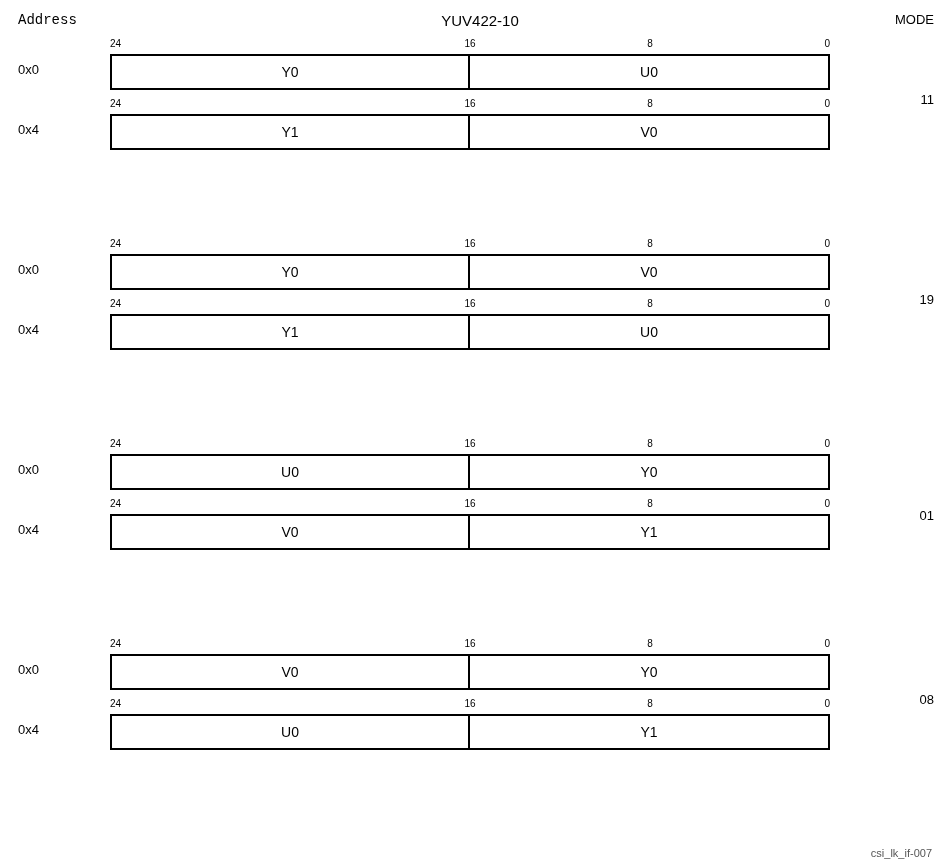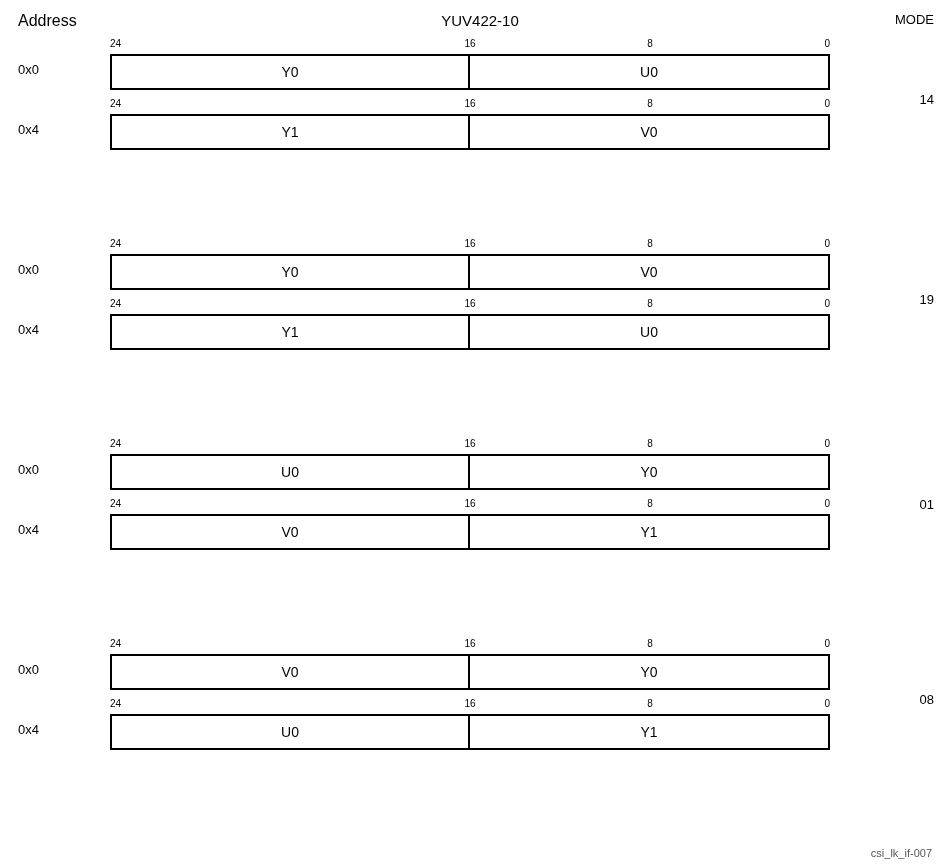--- a/index.html
+++ b/index.html
@@ -19,21 +19,22 @@
       font-weight: normal;
       position: absolute;
       left: 0; right: 0;
       top: 10px;
       margin-left: 8px;
     }
 
     .col-address {
       position: absolute;
       left: 18px;
-      font-size: 16px;
+      font-size: 14px;
+      font-family: Liberation Mono, monospace;
     }
 
     .col-mode {
       position: absolute;
       right: 18px;
       font-size: 13px;
     }
 
     
   </style>
@@ -68,21 +69,21 @@
       <span style="position: absolute; left: 0%; transform: none;">24</span>
       <span style="position: absolute; left: 50%; transform: translateX(-50%);">16</span>
       <span style="position: absolute; left: 75%; transform: translateX(-50%);">8</span>
       <span style="position: absolute; left: 100%; transform: translateX(-100%);">0</span>
     </div>
     <div style="position: absolute; left: 110px; top: 114px; width: 720px; height: 36px; display: flex; border: 2px solid rgb(0, 0, 0);">
       <div style="width: 50%; display: flex; align-items: center; justify-content: center; font-size: 14px; border-right: 2px solid rgb(0, 0, 0);">Y1</div>
       <div style="width: 50%; display: flex; align-items: center; justify-content: center; font-size: 14px;">V0</div>
     </div>
     <div style="position: absolute; left: 18px; top: 122px; font-size: 13px;">0x4</div>
-    <div style="position: absolute; right: 18px; top: 92px; font-size: 13px;">14</div>
+    <div style="position: absolute; right: 18px; top: 92px; font-size: 13px;">11</div>
     <div style="position: absolute; left: 110px; top: 238px; width: 720px; height: 14px; font-size: 10px;">
       <span style="position: absolute; left: 0%; transform: none;">24</span>
       <span style="position: absolute; left: 50%; transform: translateX(-50%);">16</span>
       <span style="position: absolute; left: 75%; transform: translateX(-50%);">8</span>
       <span style="position: absolute; left: 100%; transform: translateX(-100%);">0</span>
     </div>
     <div style="position: absolute; left: 110px; top: 254px; width: 720px; height: 36px; display: flex; border: 2px solid rgb(0, 0, 0);">
       <div style="width: 50%; display: flex; align-items: center; justify-content: center; font-size: 14px; border-right: 2px solid rgb(0, 0, 0);">Y0</div>
       <div style="width: 50%; display: flex; align-items: center; justify-content: center; font-size: 14px;">V0</div>
     </div>
@@ -114,21 +115,21 @@
       <span style="position: absolute; left: 0%; transform: none;">24</span>
       <span style="position: absolute; left: 50%; transform: translateX(-50%);">16</span>
       <span style="position: absolute; left: 75%; transform: translateX(-50%);">8</span>
       <span style="position: absolute; left: 100%; transform: translateX(-100%);">0</span>
     </div>
     <div style="position: absolute; left: 110px; top: 514px; width: 720px; height: 36px; display: flex; border: 2px solid rgb(0, 0, 0);">
       <div style="width: 50%; display: flex; align-items: center; justify-content: center; font-size: 14px; border-right: 2px solid rgb(0, 0, 0);">V0</div>
       <div style="width: 50%; display: flex; align-items: center; justify-content: center; font-size: 14px;">Y1</div>
     </div>
     <div style="position: absolute; left: 18px; top: 522px; font-size: 13px;">0x4</div>
-    <div style="position: absolute; right: 18px; top: 497px; font-size: 13px;">01</div>
+    <div style="position: absolute; right: 18px; top: 508px; font-size: 13px;">01</div>
     <div style="position: absolute; left: 110px; top: 638px; width: 720px; height: 14px; font-size: 10px;">
       <span style="position: absolute; left: 0%; transform: none;">24</span>
       <span style="position: absolute; left: 50%; transform: translateX(-50%);">16</span>
       <span style="position: absolute; left: 75%; transform: translateX(-50%);">8</span>
       <span style="position: absolute; left: 100%; transform: translateX(-100%);">0</span>
     </div>
     <div style="position: absolute; left: 110px; top: 654px; width: 720px; height: 36px; display: flex; border: 2px solid rgb(0, 0, 0);">
       <div style="width: 50%; display: flex; align-items: center; justify-content: center; font-size: 14px; border-right: 2px solid rgb(0, 0, 0);">V0</div>
       <div style="width: 50%; display: flex; align-items: center; justify-content: center; font-size: 14px;">Y0</div>
     </div>

